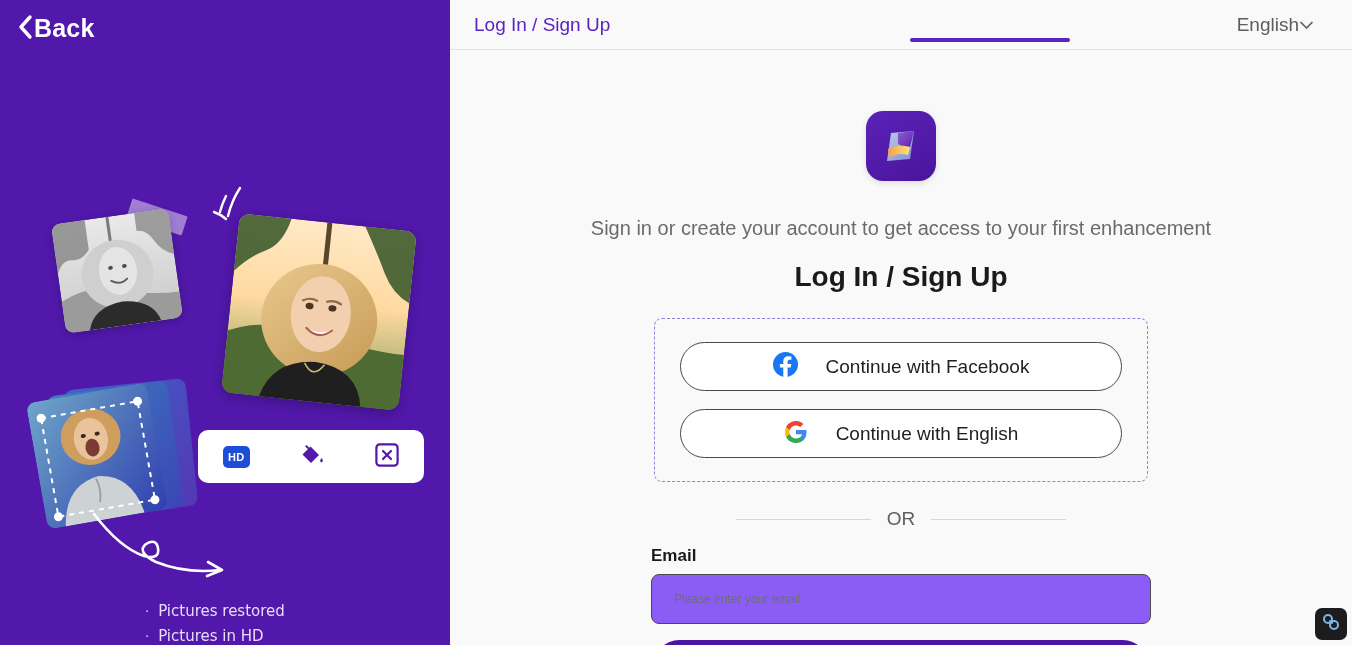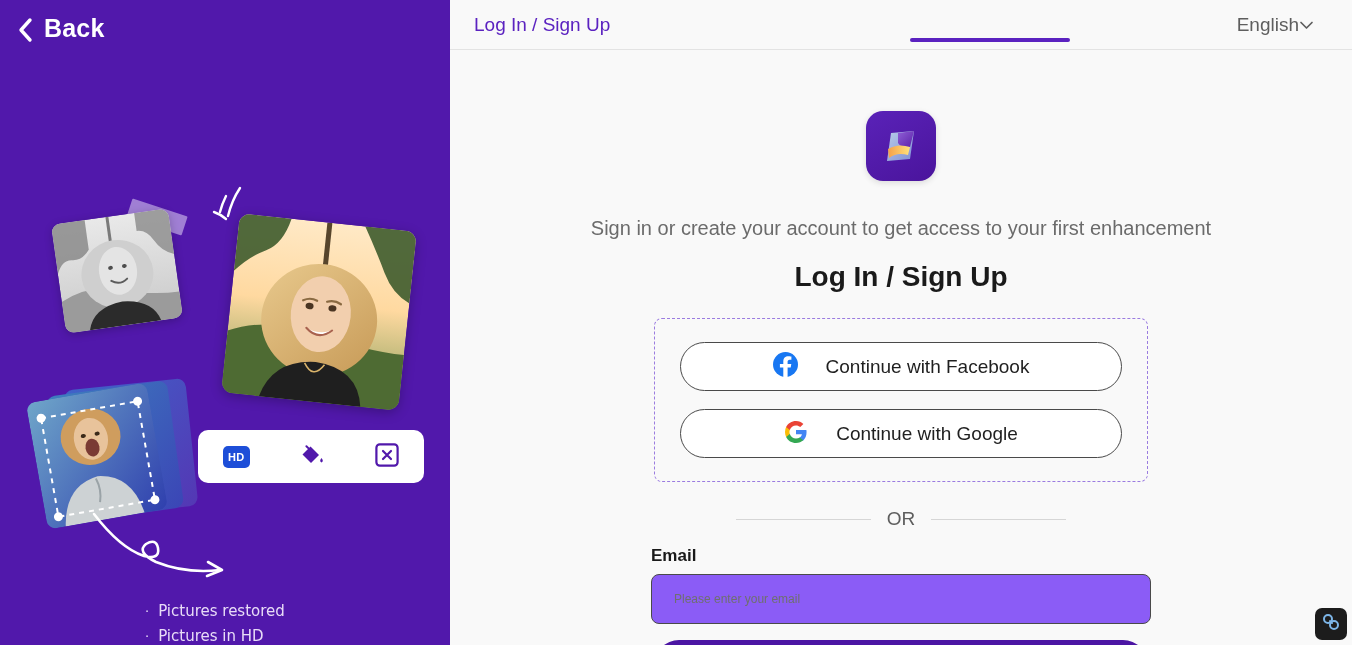--- a/index.html
+++ b/index.html
@@ -14,21 +14,21 @@
   
   .left-panel {
     position: relative;
     width: 450px; height: 645px;
     background: #5118ab;
     flex: 0 0 450px;
     overflow: hidden;
   }
   .back-btn {
     position: absolute; left: 16px; top: 14px;
-    display: flex; align-items: flex-end; gap: 10px;
+    display: flex; align-items: flex-start; 
     cursor: pointer;
   }
   .back-chevron { width: 18px; height: 26px; display: block; }
   .back-label {
     color: #ffffff; font-size: 25px; font-weight: 700; letter-spacing: .2px;
   }
 
   
   .photo-bw {
     position: absolute; left: 58px; top: 216px;
@@ -411,21 +411,21 @@
           </div>
           <div class="social-btn">
             <span>
               <svg width="24" height="24" viewBox="0 0 48 48">
                 <path fill="#4285F4" d="M45.1 24.5c0-1.6-.1-3.1-.4-4.5H24v8.5h11.8c-.5 2.8-2.1 5.1-4.4 6.7v5.6h7.1c4.2-3.8 6.6-9.5 6.6-16.3z"></path>
                 <path fill="#34A853" d="M24 46c6 0 11-2 14.6-5.3l-7.1-5.6c-2 1.3-4.5 2.1-7.5 2.1-5.8 0-10.7-3.9-12.4-9.1H4.2v5.8C7.8 41.2 15.3 46 24 46z"></path>
                 <path fill="#FBBC05" d="M11.6 28.1c-.5-1.3-.7-2.7-.7-4.1s.3-2.8.7-4.1V14H4.2A22 22 0 0 0 2 24c0 3.5.8 6.9 2.2 9.9l7.4-5.8z"></path>
                 <path fill="#EA4335" d="M24 10.8c3.3 0 6.2 1.1 8.5 3.3l6.3-6.3C35 4.2 30 2 24 2 15.3 2 7.8 6.8 4.2 14l7.4 5.8c1.7-5.2 6.6-9 12.4-9z"></path>
               </svg>
             </span>
-            <span class="social-label">Continue with Google</span>
+            <span class="social-label">Continue with English</span>
           </div>
         </div>
 
         <div class="or-row">
           <span class="or-line"></span>
           <span class="or-text">OR</span>
           <span class="or-line"></span>
         </div>
 
         <div class="field-block">

